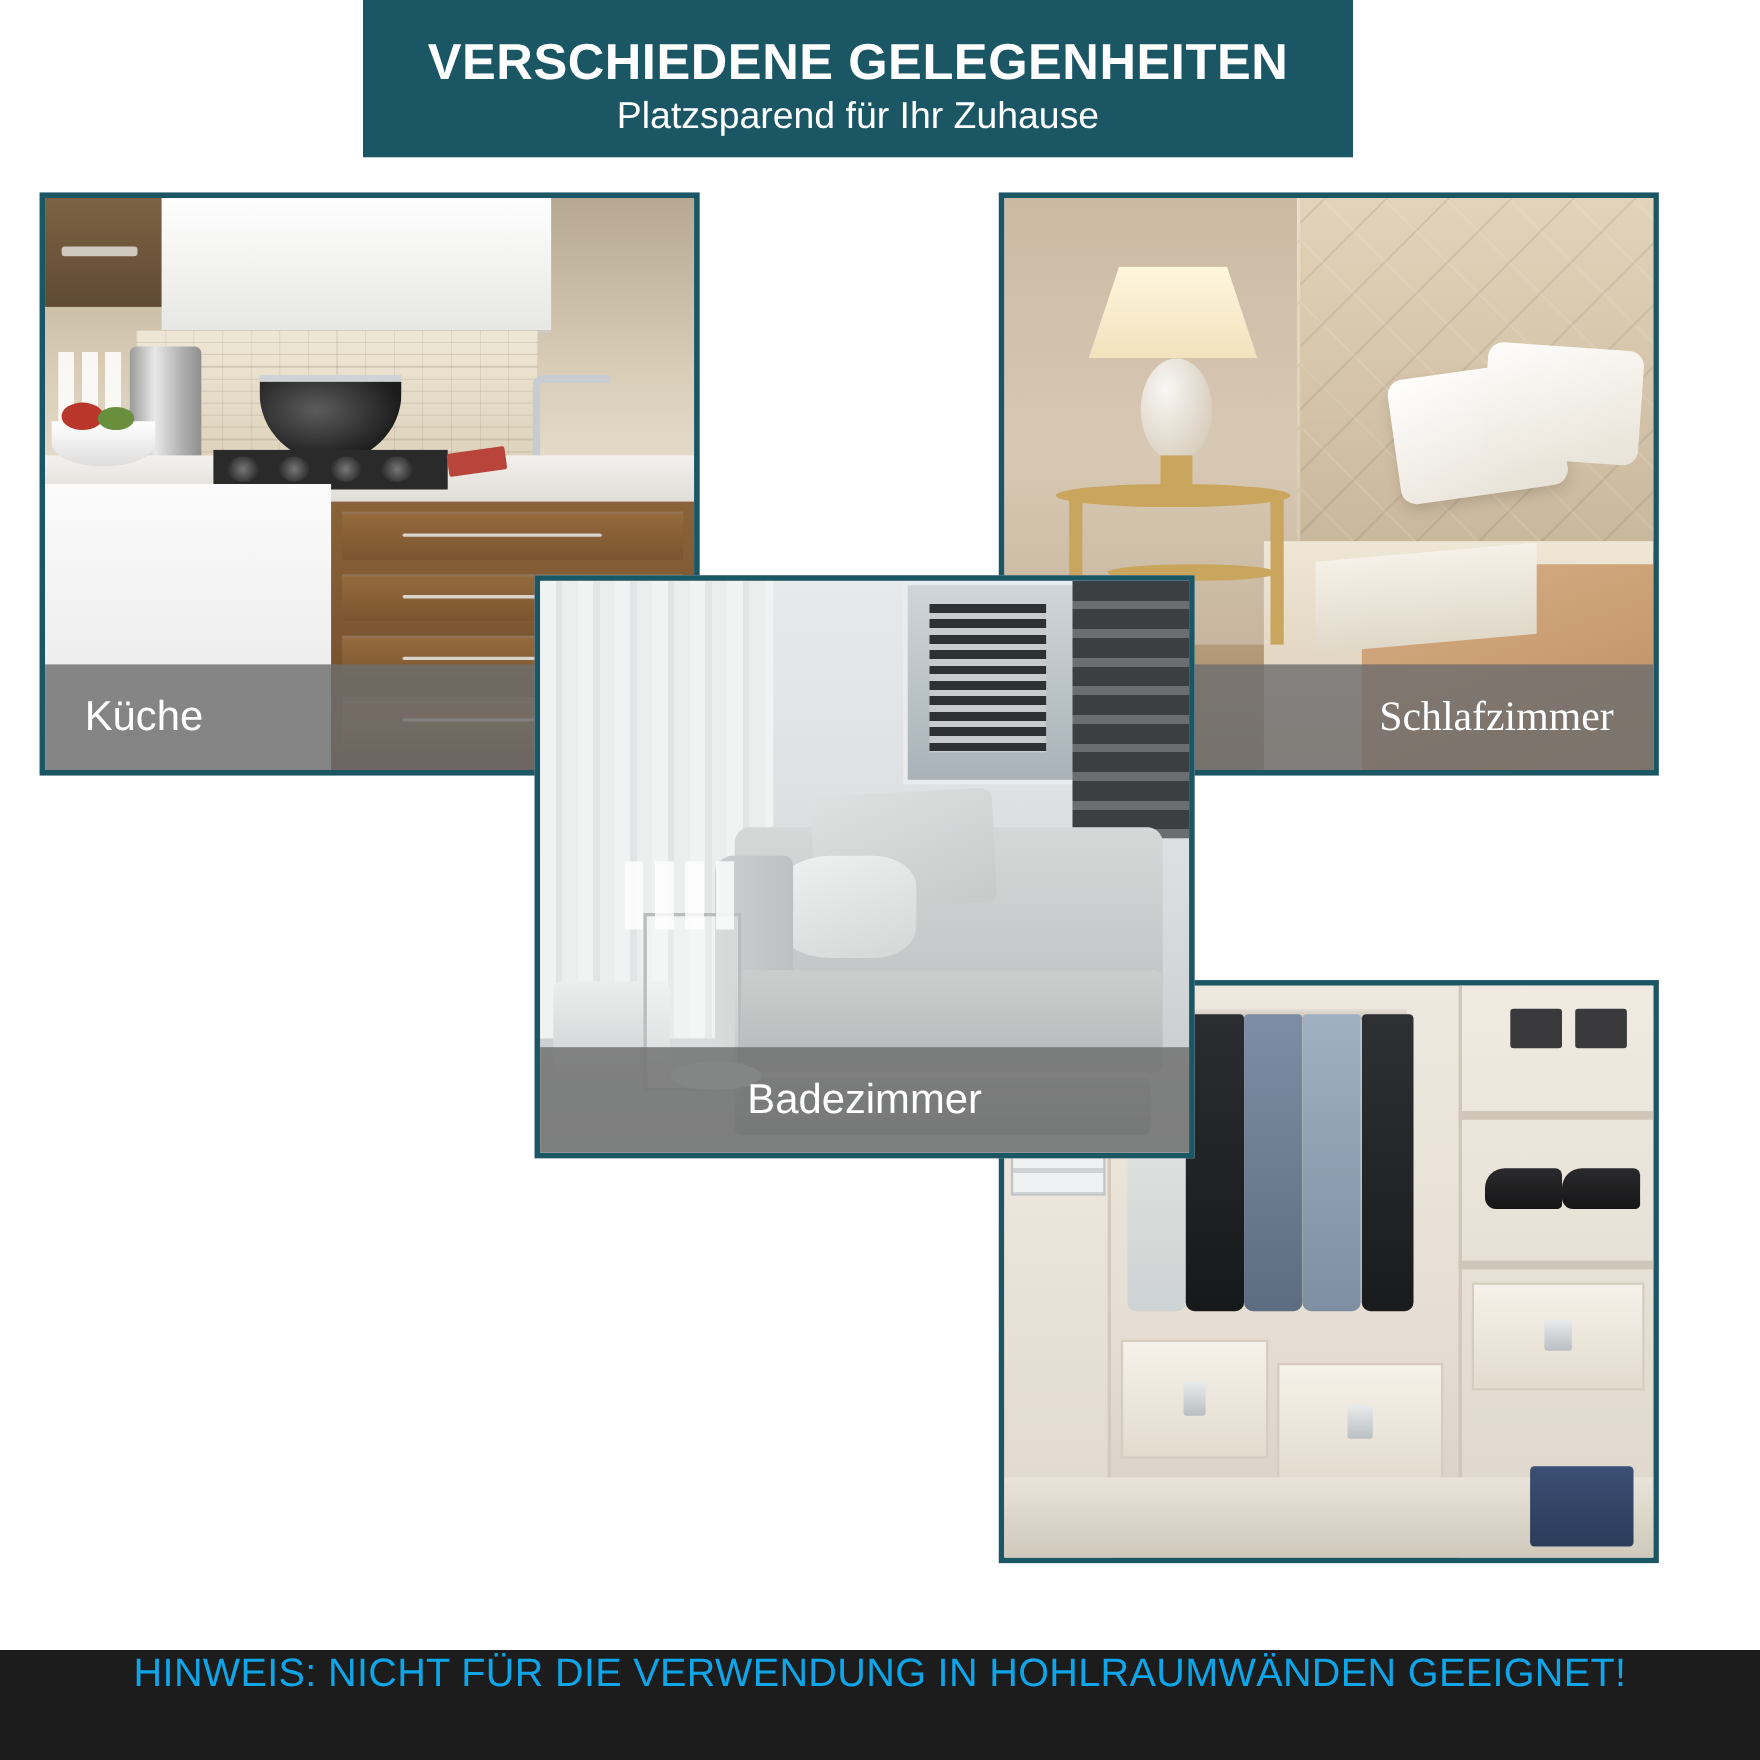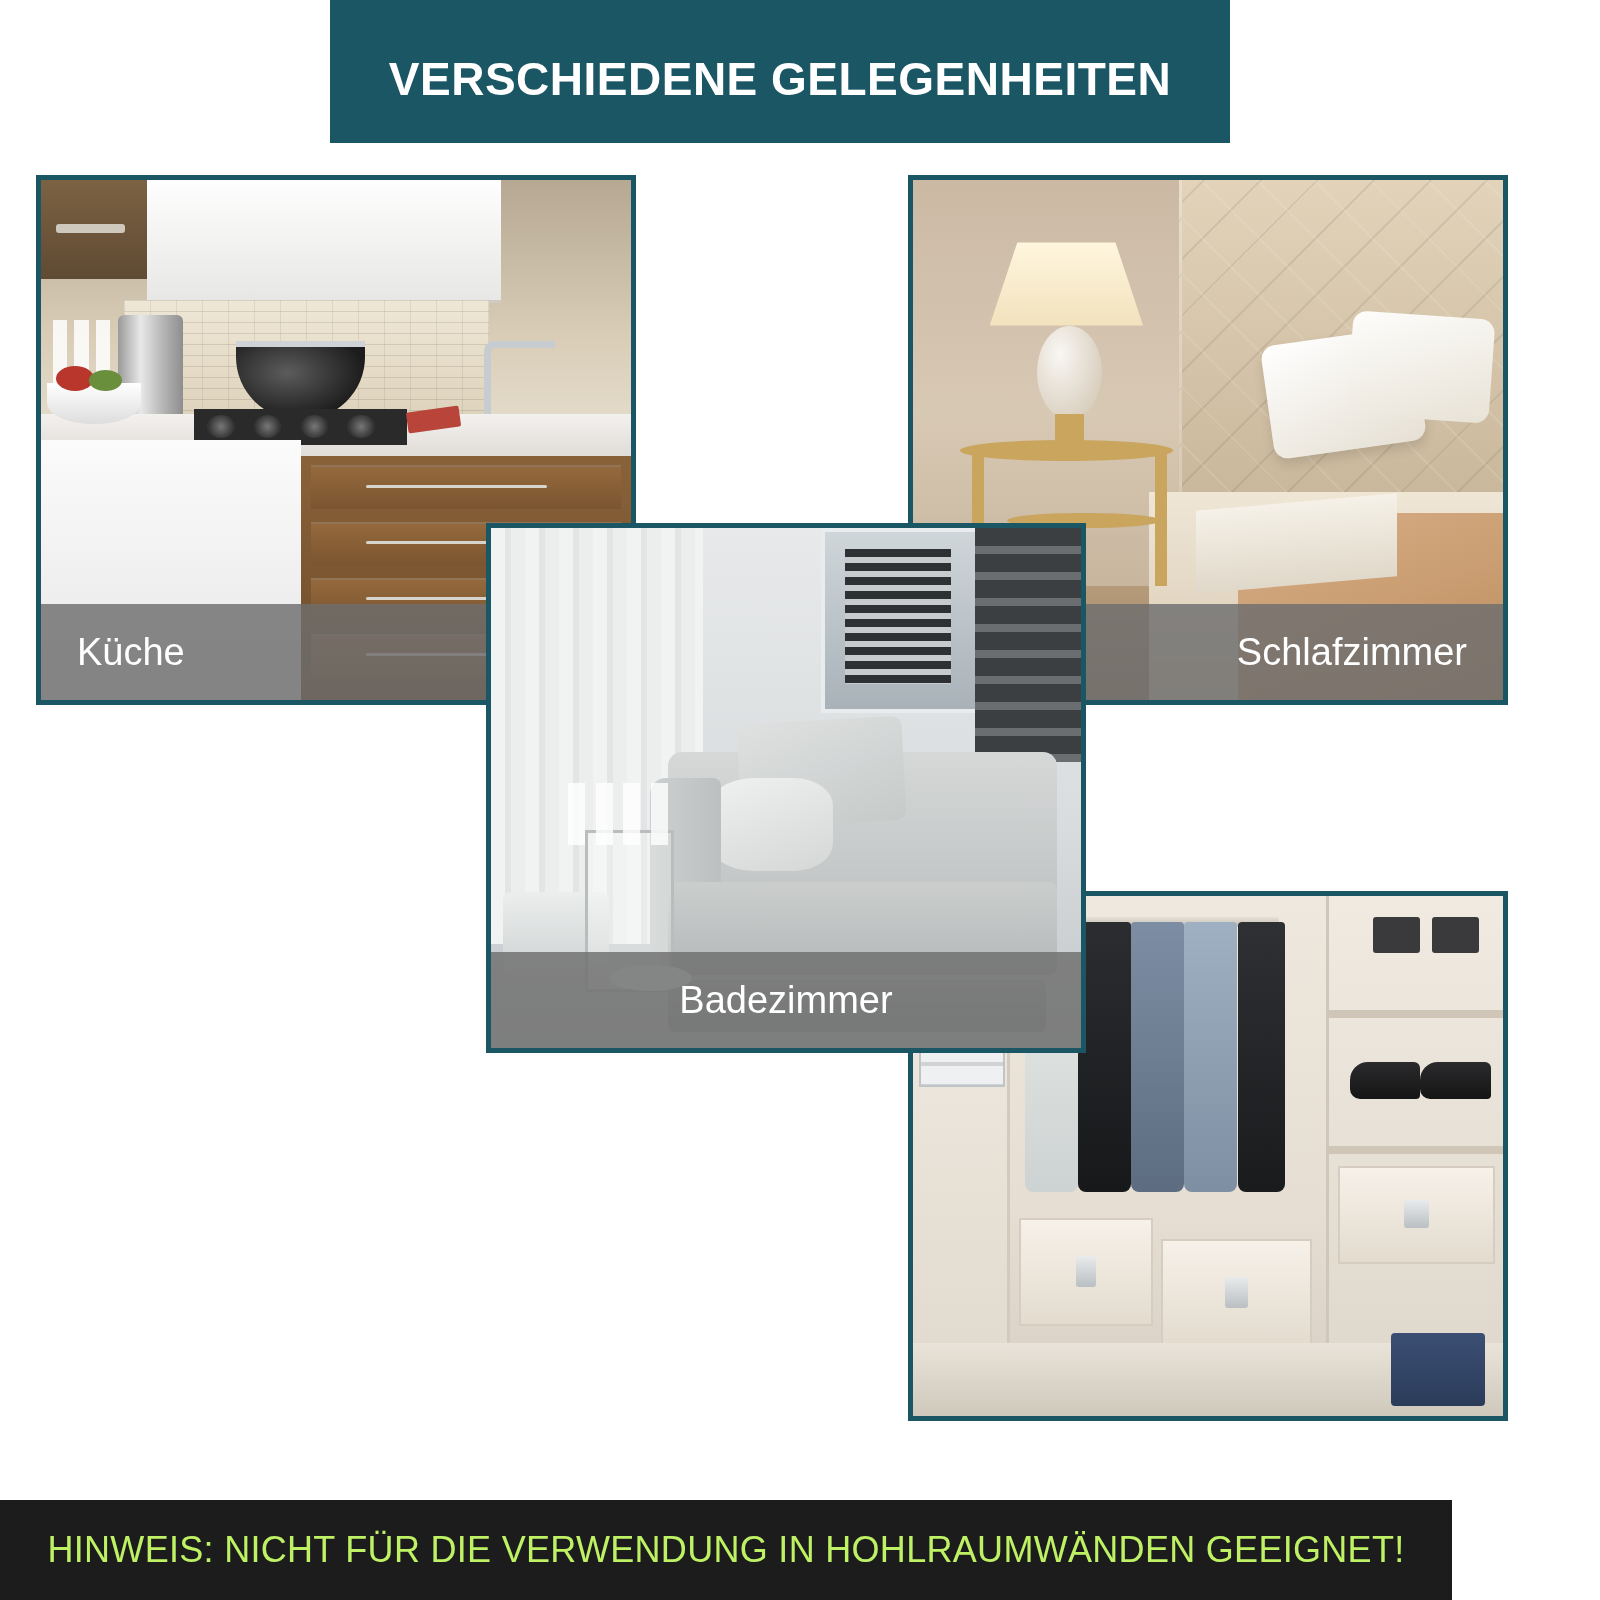--- a/index.html
+++ b/index.html
@@ -84,20 +84,21 @@
     padding-left: 36px;
   }
   .tile.caption-center .caption {
     justify-content: center;
     padding-left: 0;
   }
   .tile.caption-right .caption {
     justify-content: flex-end;
     padding-left: 0;
     padding-right: 36px;
+    font-family: Liberation Serif, serif;
   }
 
   
   #tile-kitchen  { left: 36px;  top: 32px;  width: 600px; height: 530px; }
   #tile-bedroom  { left: 908px; top: 32px;  width: 600px; height: 530px; }
   #tile-living   { left: 486px; top: 380px; width: 600px; height: 530px; }
   #tile-bath     { left: 36px;  top: 748px; width: 600px; height: 530px; }
   #tile-storage  { left: 908px; top: 748px; width: 600px; height: 530px; }
   #tile-living   { z-index: 5; }
 
@@ -466,39 +467,40 @@
   .st-floor {
     position: absolute; left: 0; bottom: 0; width: 100%; height: 14%;
     background: linear-gradient(180deg,#e9e3d9,#cfc8bb);
   }
 
   
   .footer-banner {
     position: absolute;
     left: 0;
     top: 1500px;
-    width: 1452px;
+    width: 1600px;
     height: 100px;
     background: #1c1c1c;
-    color: #bef264;
+    color: #0ea5e9;
     display: flex;
-    align-items: center;
+    align-items: flex-start;
     justify-content: center;
   }
   .footer-text {
     font-size: 36px;
     letter-spacing: 0.3px;
     white-space: nowrap;
   }
 </style>
 </head>
 <body>
 
 <div class="header-banner">
   <div class="header-title">VERSCHIEDENE GELEGENHEITEN</div>
+  <div class="header-subtitle">Platzsparend für Ihr Zuhause</div>
 </div>
 
 <div class="collage">
 
   <div class="tile" id="tile-kitchen">
     <div class="photo">
       <div class="kitchen-bg"></div>
       <div class="k-upper-cab2"></div>
       <div class="k-upper-cab"></div>
       <div class="k-backsplash"></div>

